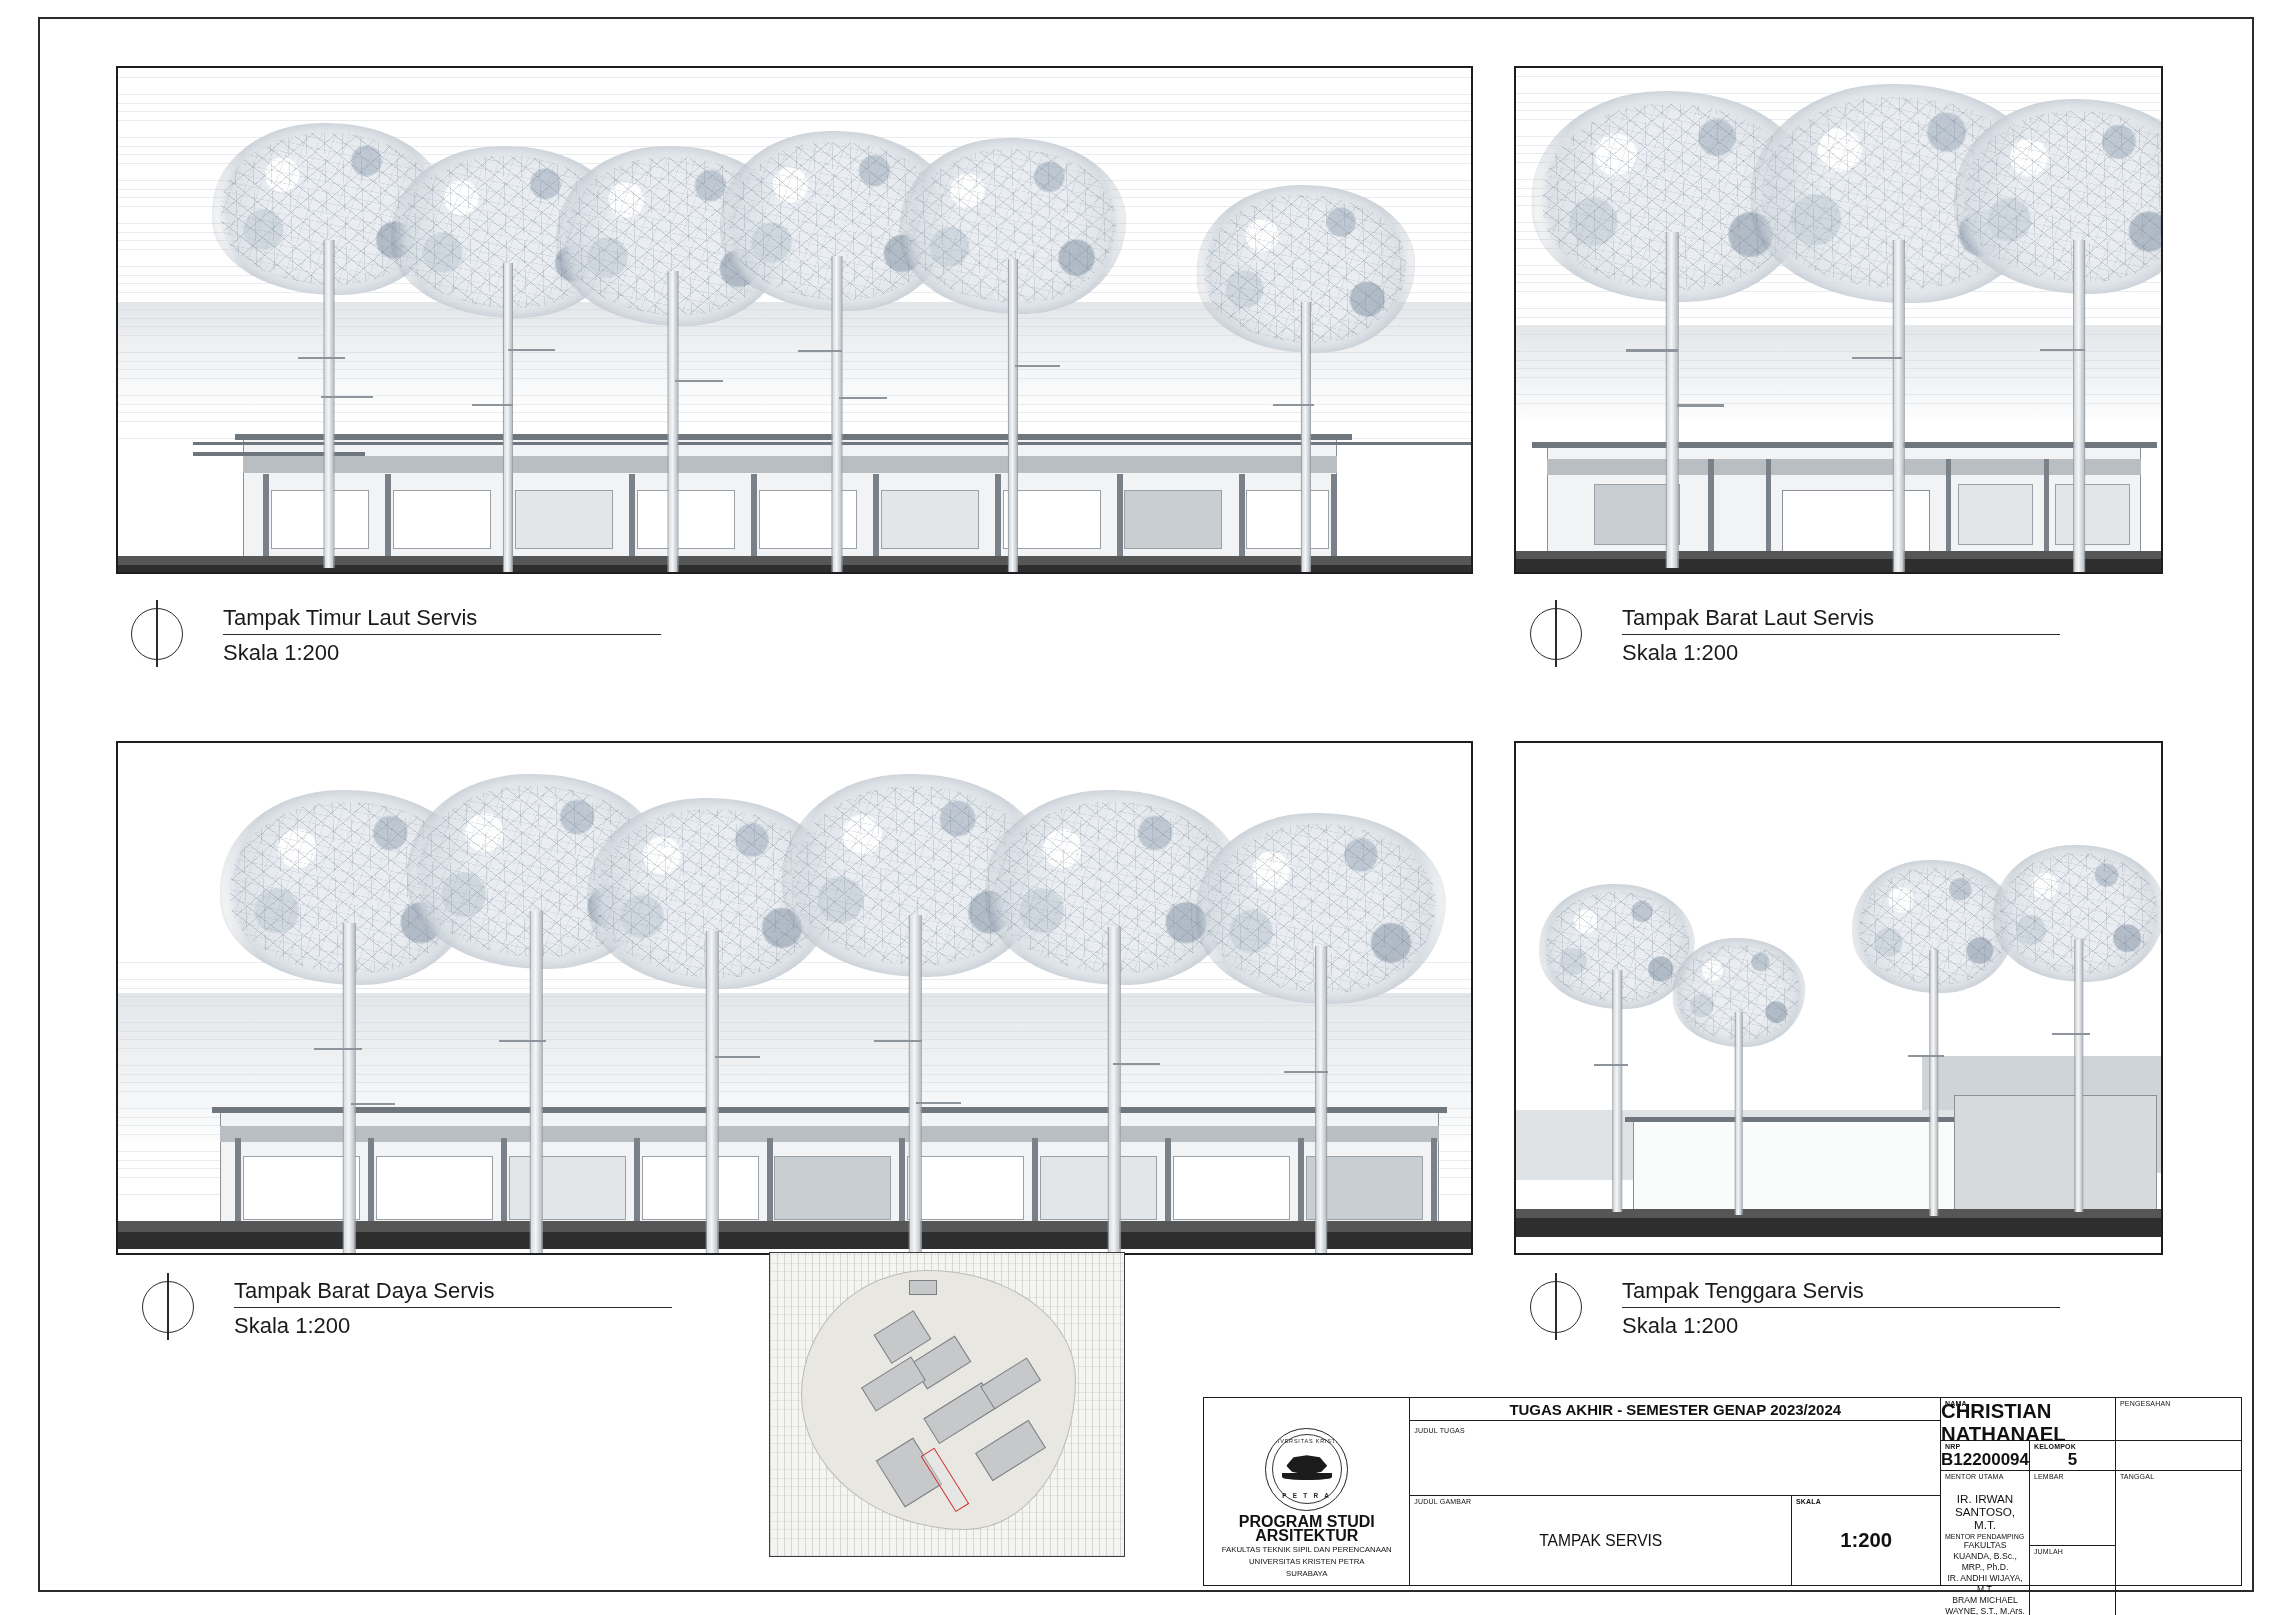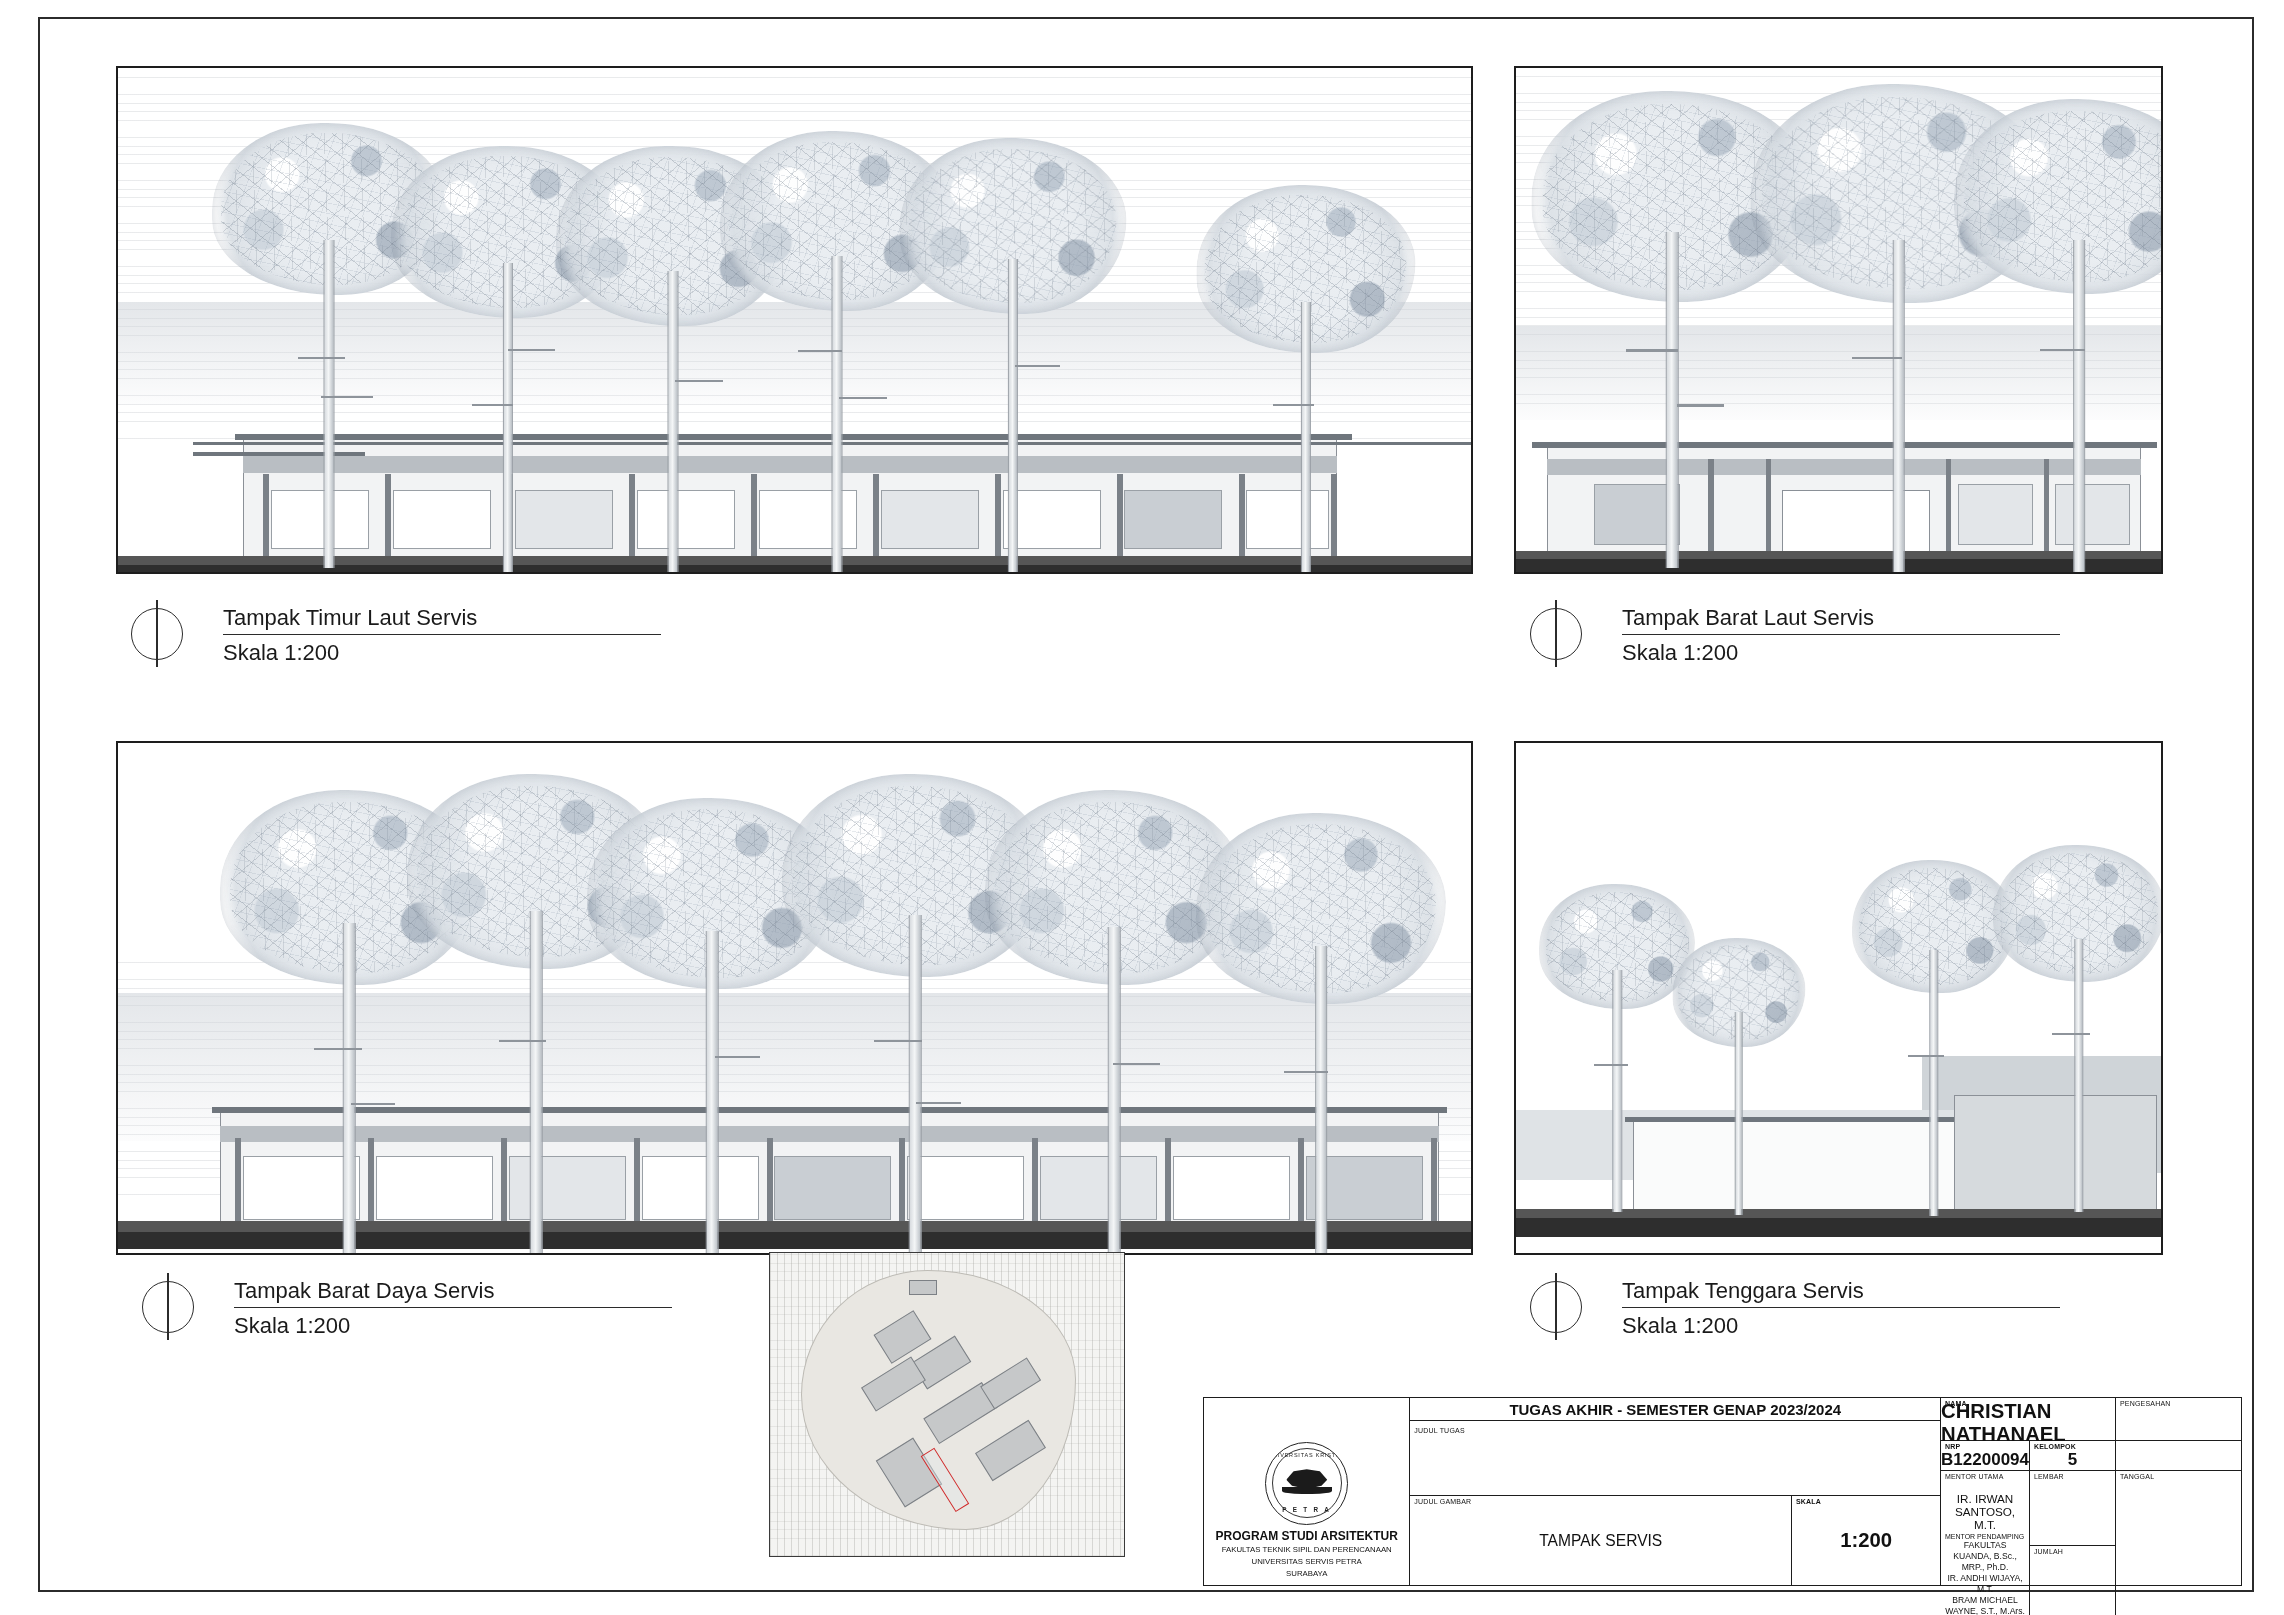--- a/index.html
+++ b/index.html
@@ -284,21 +284,21 @@
   }
   .seal .crest2 {
     position: absolute;
     left: 50%; top: 44px;
     transform: translateX(-50%);
     width: 50px; height: 7.8px;
     background: #1b1b1b;
     border-radius: 0 0 40% 40%;
   }
   .tb-prog {
-    font-size: 12px;
+    font-size: 16px;
     font-weight: bold;
     text-align: center;
     line-height: 14px;
     color: #111;
   }
   .tb-fak {
     font-size: 7.8px;
     text-align: center;
     line-height: 10.2px;
     color: #111;
@@ -713,21 +713,21 @@
     <div class="tb-logo">
       <div class="seal">
         <div class="ring"></div>
         <div class="arc-top">UNIVERSITAS KRISTEN</div>
         <div class="crest"></div>
         <div class="crest2"></div>
         <div class="arc-bot">P E T R A</div>
       </div>
       <div class="tb-prog">PROGRAM STUDI ARSITEKTUR</div>
       <div class="tb-fak">FAKULTAS TEKNIK SIPIL DAN PERENCANAAN</div>
-      <div class="tb-fak">UNIVERSITAS SERVIS PETRA</div>
+      <div class="tb-fak">UNIVERSITAS KRISTEN PETRA</div>
       <div class="tb-fak">SURABAYA</div>
     </div>
 
     <div class="tb-mid">
       <div class="tb-row tb-tugasakhir">TUGAS AKHIR - SEMESTER GENAP 2023/2024</div>
       <div class="tb-row tb-judul">
         <span class="lbl">JUDUL TUGAS</span>
       </div>
       <div class="tb-row tb-bottom">
         <div class="tb-judulgambar">

